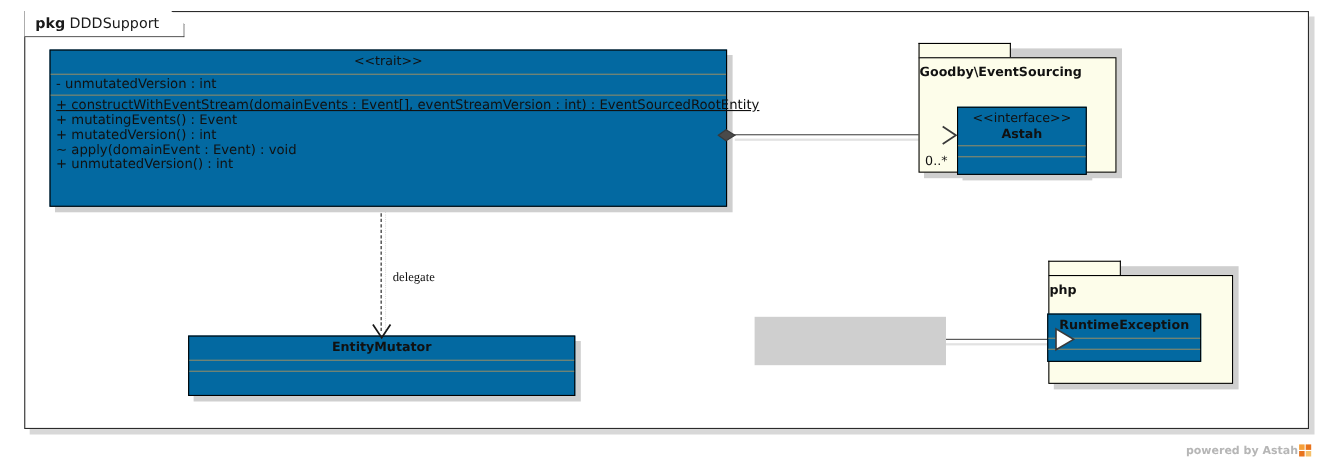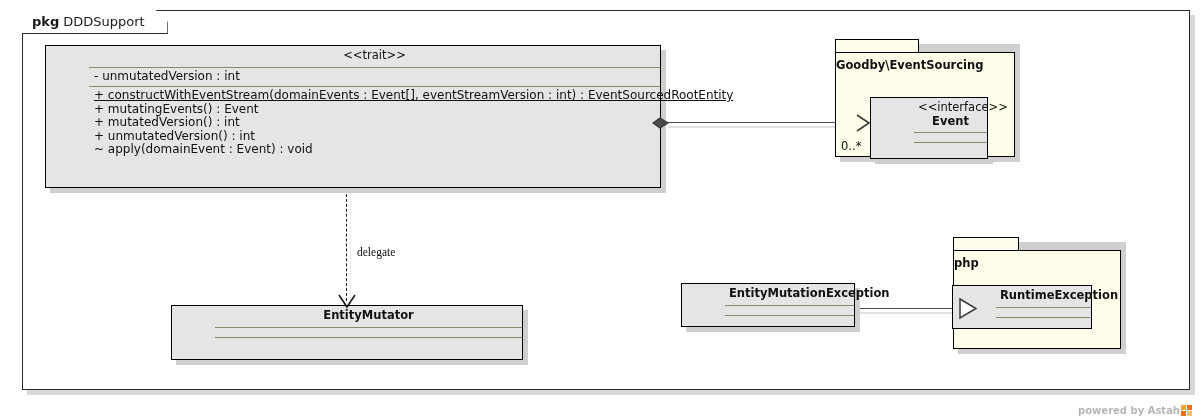--- a/index.html
+++ b/index.html
@@ -56,25 +56,24 @@
     -webkit-clip-path: polygon(0 0, calc(100% - 12px) 0, 100% 12px, 100% 100%, 0 100%);
     clip-path: polygon(0 0, calc(100% - 12px) 0, 100% 12px, 100% 100%, 0 100%);
     z-index: 6;
   }
   .frame-tab b { font-weight: bold; }
   .frame-tab .kw { margin-right: 4px; }
 
   
   .cls {
     position: absolute;
-    background: #e5e5e5;
+    background: #0369a1;
     border: 1.6px solid #000000;
     box-sizing: border-box;
     z-index: 4;
-    padding-left: 43px;
   }
   .cls-shadow {
     position: absolute;
     background: #cfcfcf;
     z-index: 3;
   }
   .cls-head {
     text-align: center;
     padding: 3px 4px 4px 4px;
     font-size: 11.5px;
@@ -245,22 +244,22 @@
     </div>
     <div class="sep"></div>
     <div class="cls-compartment">
       <div class="mem">- unmutatedVersion : int</div>
     </div>
     <div class="sep"></div>
     <div class="cls-compartment">
       <div class="mem static">+ constructWithEventStream(domainEvents : Event[], eventStreamVersion : int) : EventSourcedRootEntity</div>
       <div class="mem">+ mutatingEvents() : Event</div>
       <div class="mem">+ mutatedVersion() : int</div>
+      <div class="mem">~ apply(domainEvent : Event) : void</div>
       <div class="mem">+ unmutatedVersion() : int</div>
-      <div class="mem">~ apply(domainEvent : Event) : void</div>
     </div>
   </div>
 
   <div class="cls-shadow" style="left:176px; top:310px; width:352px; height:55px;"></div>
   <div class="cls" style="left:171px; top:305px; width:352px; height:55px;">
     <div class="cls-head">
       <span class="nm">EntityMutator</span>
     </div>
     <div class="sep"></div>
     <div class="cls-compartment empty"></div>
@@ -272,38 +271,29 @@
     <div class="pkg-tab" style="width:84px; height:14px;"></div>
     <div class="pkg-body" style="top:13px; width:180px; height:105px;">
       <div class="pkg-name">Goodby\EventSourcing</div>
     </div>
   </div>
 
   <div class="cls-shadow" style="left:875px; top:102px; width:118px; height:62px;"></div>
   <div class="cls" style="left:870px; top:97px; width:118px; height:62px;">
     <div class="cls-head">
       <span class="stereo">&lt;&lt;interface&gt;&gt;</span>
-      <span class="nm">Event</span>
+      <span class="nm">Astah</span>
     </div>
     <div class="sep"></div>
     <div class="cls-compartment empty"></div>
     <div class="sep"></div>
     <div class="cls-compartment empty"></div>
   </div>
 
   <div class="cls-shadow" style="left:686px; top:288px; width:174px; height:44px;"></div>
-  <div class="cls" style="left:681px; top:283px; width:174px; height:44px;">
-    <div class="cls-head">
-      <span class="nm">EntityMutationException</span>
-    </div>
-    <div class="sep"></div>
-    <div class="cls-compartment empty"></div>
-    <div class="sep"></div>
-    <div class="cls-compartment empty"></div>
-  </div>
 
   <div class="pkg-shadow" style="left:958px; top:242px; width:168px; height:112px;"></div>
   <div class="pkg" style="left:953px; top:237px; width:168px; height:112px;">
     <div class="pkg-tab" style="width:66px; height:14px;"></div>
     <div class="pkg-body" style="top:13px; width:168px; height:99px;">
       <div class="pkg-name">php</div>
     </div>
   </div>
 
   <div class="cls-shadow" style="left:977px; top:290px; width:140px; height:44px;"></div>

